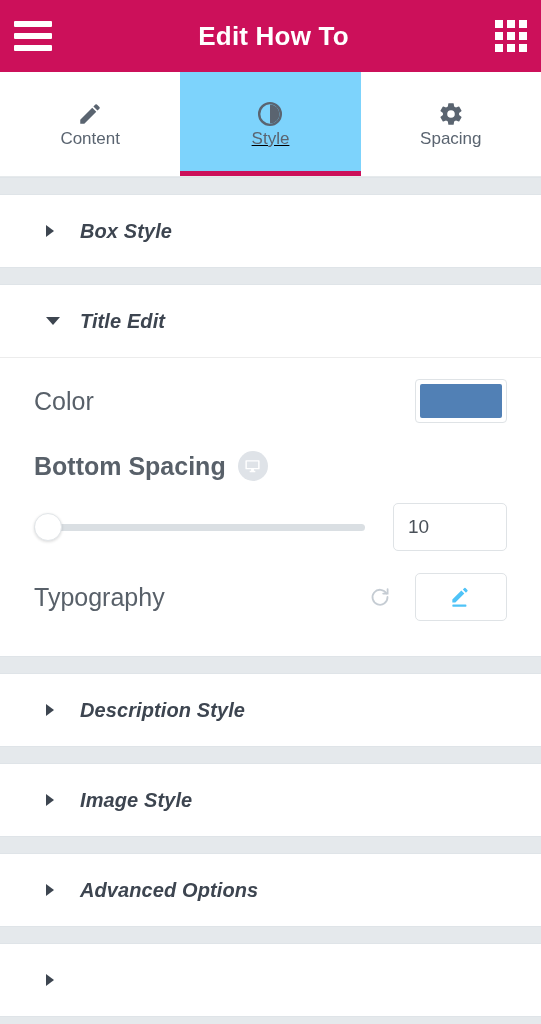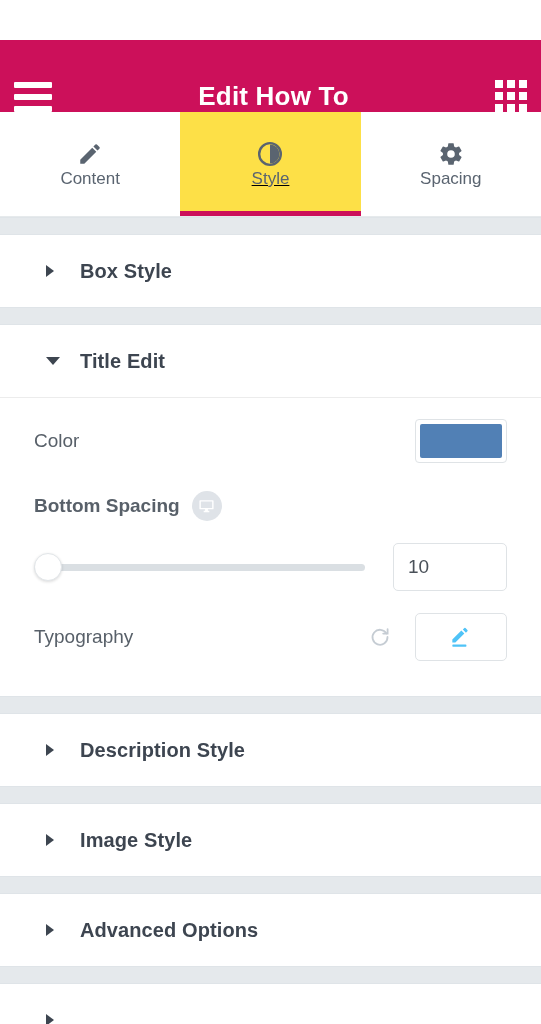--- a/index.html
+++ b/index.html
@@ -19,24 +19,23 @@
     display: flex;
     flex-direction: column;
   }
 
   
   .header {
     height: 72px;
     flex: 0 0 72px;
     background: #cc105a;
     display: flex;
-    align-items: flex-end;
+    align-items: center;
     justify-content: space-between;
     padding: 0 14px;
-    margin-top: 40px;
   }
 
   .hamburger-icon {
     width: 38px;
     height: 30px;
     display: flex;
     flex-direction: column;
     justify-content: space-between;
     cursor: pointer;
   }
@@ -85,21 +84,21 @@
     flex: 1 1 33.3333%;
     display: flex;
     flex-direction: column;
     align-items: center;
     justify-content: center;
     cursor: pointer;
     position: relative;
     background: #ffffff;
   }
   .tab.active {
-    background: #fde047;
+    background: #7dd3fc;
     text-decoration: underline;
   }
   .tab.active::after {
     content: "";
     position: absolute;
     left: 0; right: 0; bottom: 0;
     height: 5px;
     background: #cc105a;
   }
   .tab-icon {
@@ -159,36 +158,37 @@
     width: 0; height: 0;
     border-top: 8px solid #3d4550;
     border-left: 7px solid transparent;
     border-right: 7px solid transparent;
   }
   .section-title {
     font-size: 20px;
     font-weight: bold;
     color: #3d4550;
     letter-spacing: 0.1px;
+    font-style: italic;
   }
 
   .section-body {
     background: #ffffff;
     border-top: 1px solid #ececec;
     padding: 6px 34px 22px 34px;
   }
 
   .control-row {
     display: flex;
     align-items: center;
     justify-content: space-between;
     min-height: 74px;
   }
   .control-label {
-    font-size: 19px;
+    font-size: 25px;
     color: #586069;
     display: flex;
     align-items: center;
     gap: 12px;
   }
 
   
   .color-swatch-wrap {
     width: 92px;
     height: 44px;

